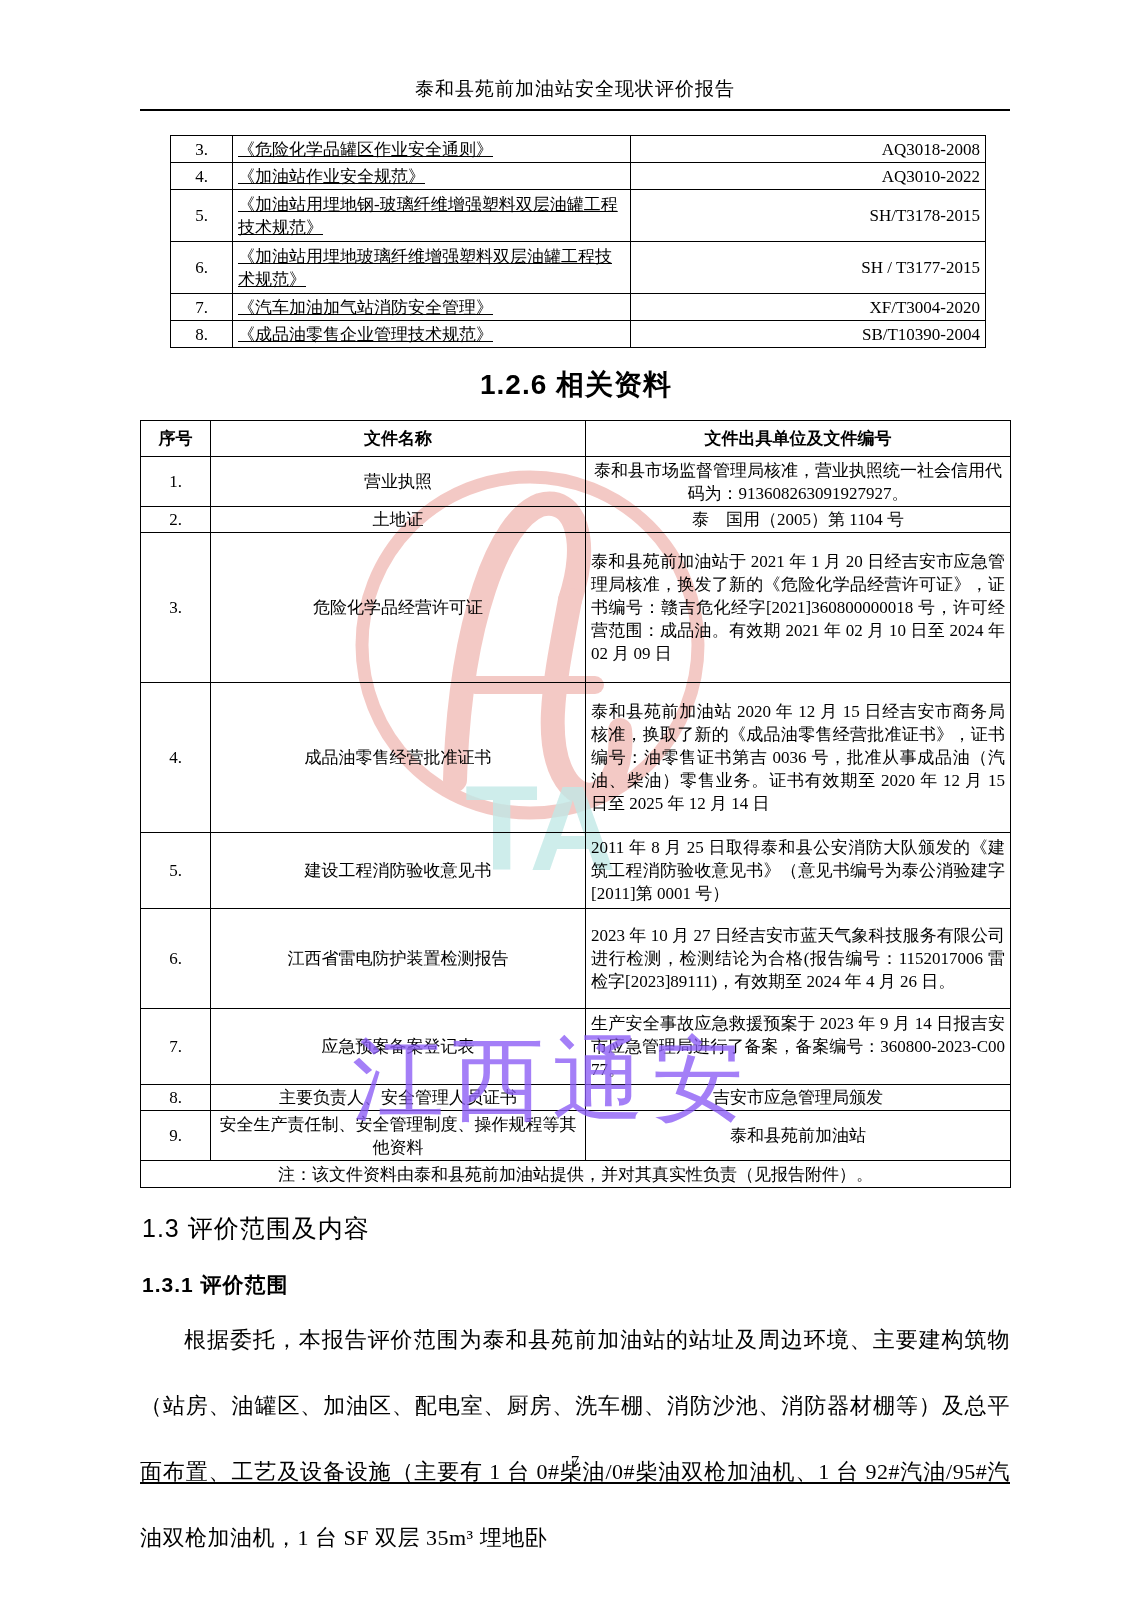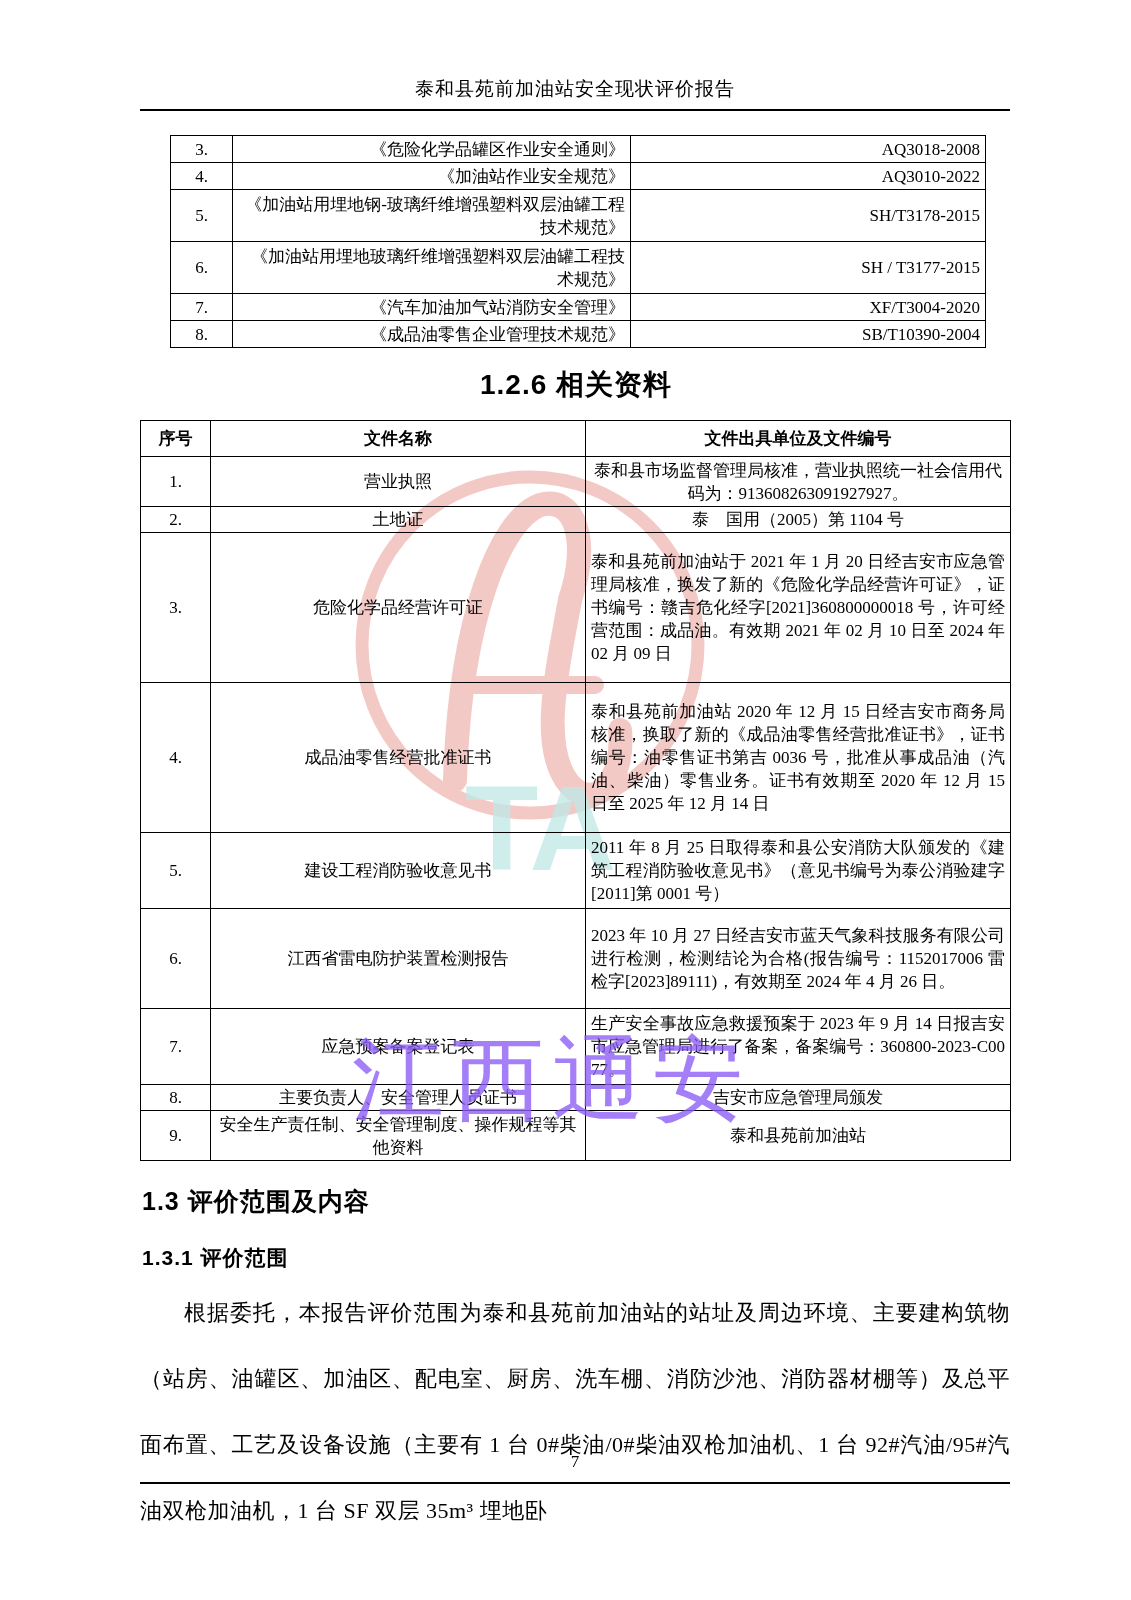--- a/index.html
+++ b/index.html
@@ -13,21 +13,21 @@
   .content { position:relative; z-index:1; margin:0 121px 0 140px; width:870px; }
 
   .doc-header { padding-top:76px; text-align:center; font-size:19px; letter-spacing:1px; }
   .header-rule { margin-top:7px; border-bottom:2px solid #000; height:0; }
 
   table { border-collapse:collapse; table-layout:fixed; background:transparent; }
   td, th { border:1px solid #000; font-size:17px; line-height:23px; padding:1px 5px; vertical-align:middle; word-break:break-all; }
 
   .standards-table { width:815px; margin:24px 0 0 30px; }
   .standards-table .c-no { text-align:center; }
-  .standards-table .c-title { text-align:right; }
+  .standards-table .c-title { text-align:left;text-decoration:underline; }
   .standards-table .c-code { text-align:right; }
   .standards-table tr.one td { height:27px; }
   .standards-table tr.two td { height:52px; }
 
   .h126 { font-family:"Liberation Sans","DejaVu Sans",sans-serif; font-weight:bold; font-size:28px; margin:18px 0 16px 2px; letter-spacing:1px;text-align:center; }
 
   .documents-table { width:870px; }
   .documents-table th { font-weight:bold; text-align:center; height:36px; }
   .documents-table .c-no { text-align:center; }
   .documents-table .c-name { text-align:center; }
@@ -37,21 +37,21 @@
   .documents-table tr.r2 td { height:26px; }
   .documents-table tr.r3 td { height:150px; }
   .documents-table tr.r4 td { height:150px; }
   .documents-table tr.r5 td { height:76px; }
   .documents-table tr.r6 td { height:100px; }
   .documents-table tr.r7 td { height:76px; }
   .documents-table tr.r8 td { height:26px; }
   .documents-table tr.r9 td { height:50px; }
   .note-cell { text-align:center; height:27px; font-size:17px; }
 
-  .h13 { font-family:"Liberation Sans","DejaVu Sans",sans-serif; font-weight:bold; font-size:25px; margin:24px 0 6px 2px; letter-spacing:1px; }
+  .h13 { font-family:"Liberation Sans","DejaVu Sans",sans-serif; font-weight:normal; font-size:25px; margin:24px 0 6px 2px; letter-spacing:1px; }
   .h131 { font-family:"Liberation Sans","DejaVu Sans",sans-serif; font-weight:bold; font-size:21px; margin:26px 0 4px 2px; letter-spacing:1px; }
 
   .body-para { font-size:22px; line-height:66px; text-align:justify; text-indent:2em; margin-top:8px; letter-spacing:0.5px; }
 
   .footer { position:absolute; left:140px; width:870px; top:1452px; z-index:1; }
   .page-number { text-align:center; font-size:17px; }
   .footer-rule { margin-top:10px; border-bottom:2px solid #000; height:0; }
   .footer-row { display:flex; justify-content:space-between; margin-top:6px; font-size:18px; }
 
   .wm-logo { position:absolute; left:325px; top:430px; width:410px; height:490px; z-index:0; opacity:.55; pointer-events:none; }
@@ -174,20 +174,23 @@
         <tr class="r8">
           <td class="c-no">8.</td>
           <td class="c-name">主要负责人、安全管理人员证书</td>
           <td class="detail-center">吉安市应急管理局颁发</td>
         </tr>
         <tr class="r9">
           <td class="c-no">9.</td>
           <td class="c-name">安全生产责任制、安全管理制度、操作规程等其他资料</td>
           <td class="detail-center">泰和县苑前加油站</td>
         </tr>
+        <tr>
+          <td colspan="3" class="note-cell">注：该文件资料由泰和县苑前加油站提供，并对其真实性负责（见报告附件）。</td>
+        </tr>
       </tbody>
     </table>
 
     <div class="h13">1.3 评价范围及内容</div>
     <div class="h131">1.3.1 评价范围</div>
 
     <p class="body-para">根据委托，本报告评价范围为泰和县苑前加油站的站址及周边环境、主要建构筑物（站房、油罐区、加油区、配电室、厨房、洗车棚、消防沙池、消防器材棚等）及总平面布置、工艺及设备设施（主要有 1 台 0#柴油/0#柴油双枪加油机、1 台 92#汽油/95#汽油双枪加油机，1 台 SF 双层 35m³ 埋地卧</p>
   </div>
 
   <div class="footer">

